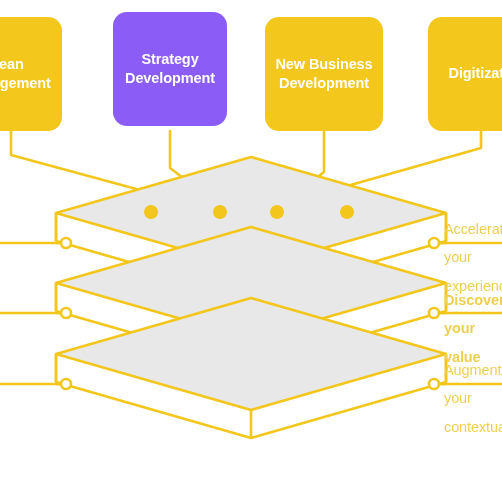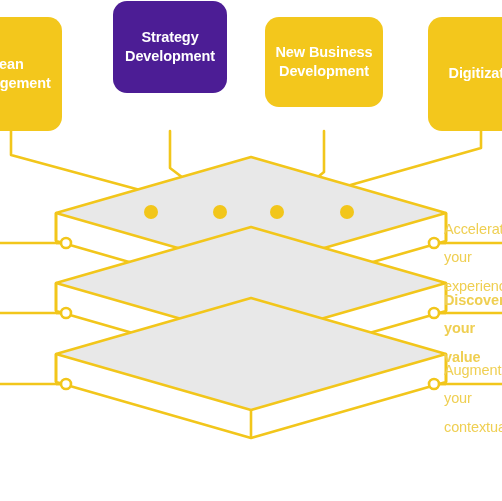--- a/index.html
+++ b/index.html
@@ -103,23 +103,23 @@
         <circle cx="434" cy="384" r="5" fill="#ffffff" stroke="#F2C61B" stroke-width="2.6"></circle>
         <line x1="56" y1="384" x2="71" y2="384" stroke="#F2C61B" stroke-width="2.6"></line>
         <line x1="61" y1="384" x2="-4" y2="384" stroke="#F2C61B" stroke-width="2.6"></line>
         <circle cx="66" cy="384" r="5" fill="#ffffff" stroke="#F2C61B" stroke-width="2.6"></circle>
       </g>
   </svg>
 
   <div id="boxes">
       <div class="top-box" style="left: -48px; top: 17px; width: 110px; height: 114px; background: rgb(243, 199, 28);">Lean
 Management</div>
-      <div class="top-box" style="left: 113px; top: 1px; width: 114px; height: 92px; background: #4c1d95;">Strategy
+      <div class="top-box" style="left: 113px; top: 12px; width: 114px; height: 114px; background: #8b5cf6;">Strategy
 Development</div>
-      <div class="top-box" style="left: 265px; top: 17px; width: 118px; height: 90px; background: rgb(243, 199, 28);">New Business
+      <div class="top-box" style="left: 265px; top: 17px; width: 118px; height: 114px; background: rgb(243, 199, 28);">New Business
 Development</div>
       <div class="top-box" style="left: 428px; top: 17px; width: 118px; height: 114px; background: rgb(243, 199, 28);">Digitization</div>
     </div>
   <div id="labels">
       <div class="side-label" style="left: 444px; top: 215px; color: rgb(239, 207, 82);">Accelerate your
 experience</div>
       <div class="side-label" style="left: 444px; top: 286px; color: rgb(239, 207, 82); font-weight: bold;">Discover
 your value</div>
       <div class="side-label" style="left: 444px; top: 356px; color: rgb(239, 207, 82);">Augment your
 contextual</div>

